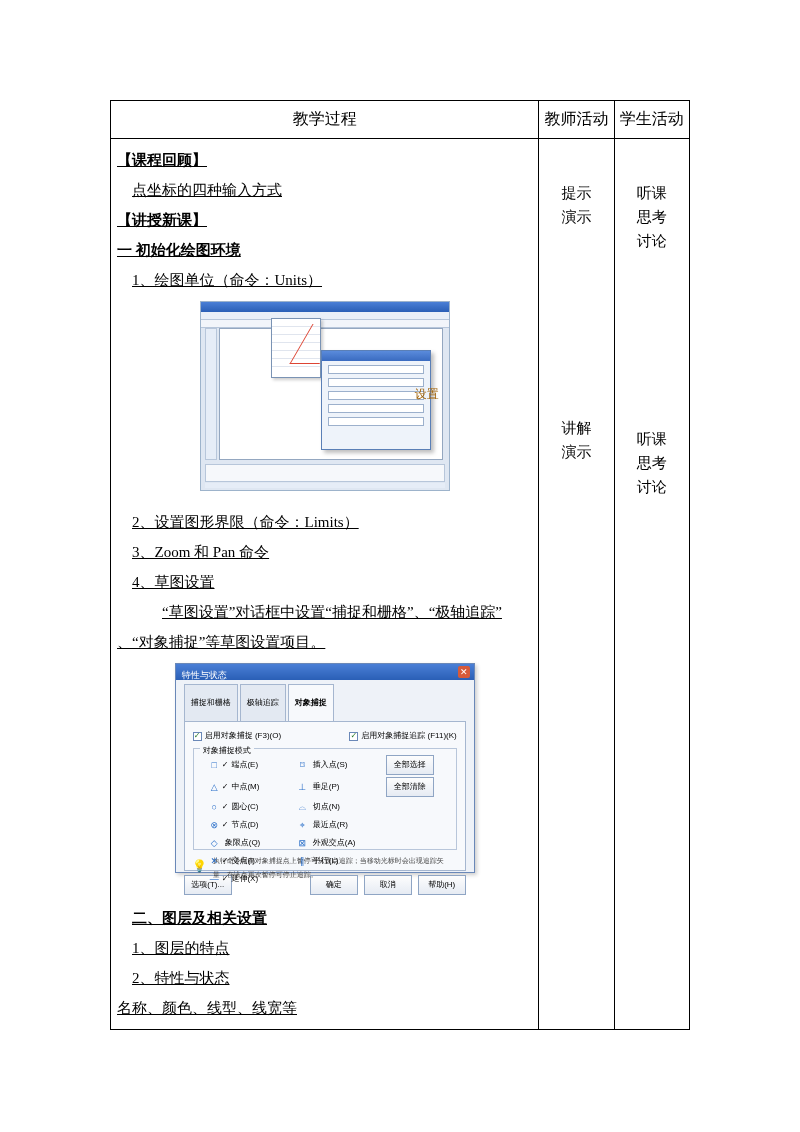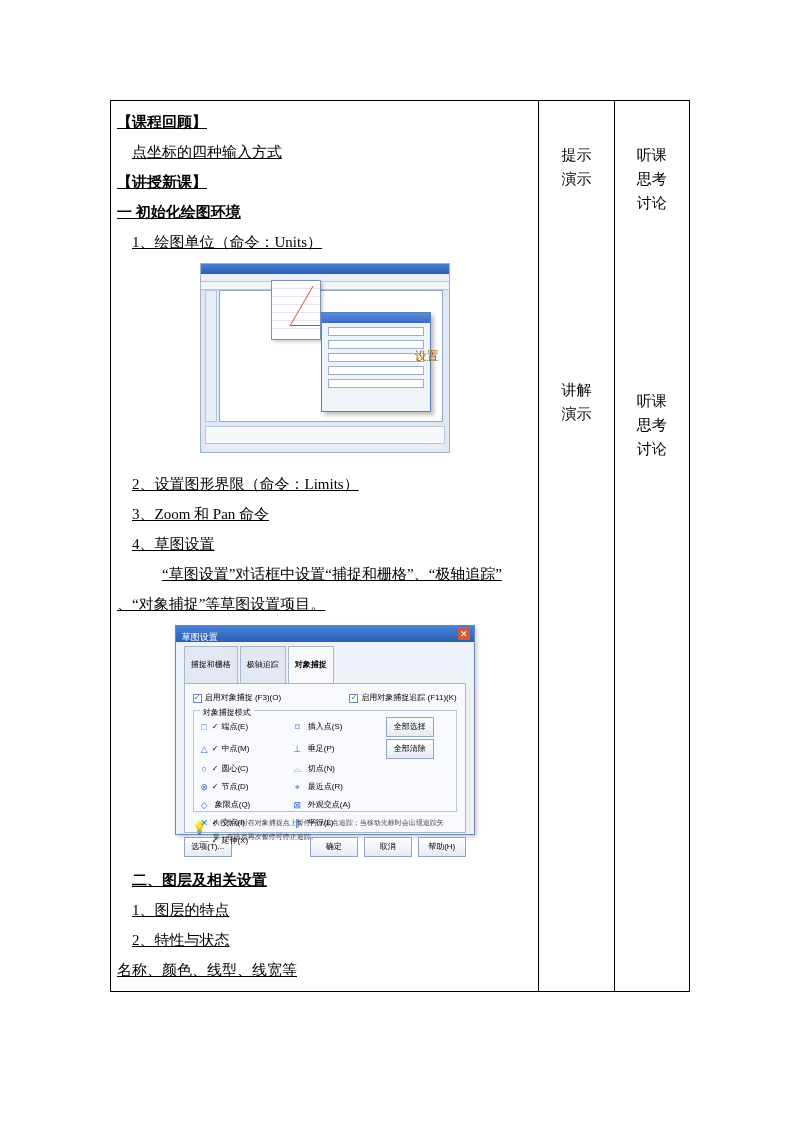--- a/index.html
+++ b/index.html
@@ -209,21 +209,21 @@
       border: 1px solid #6a88b8;
       background: #fff;
       display: inline-flex;
       align-items: center;
       justify-content: center;
       font-size: 8px;
       color: #2a7a2a;
     }
     .ss2 .group {
       border: 1px solid #b8c6da;
-      padding: 6px 6px 2px 6px;
+      padding: 6px 6px 2px 16px;
       position: relative;
       height: 102px;
     }
     .ss2 .group-title {
       position: absolute;
       top: -6px; left: 6px;
       background: #f7f9fc;
       padding: 0 3px;
       font-size: 8px;
     }
@@ -296,20 +296,25 @@
 <body>
 
 <div class="page">
   <table class="main">
     <colgroup>
       <col class="col-main">
         <col class="col-t">
         <col class="col-s">
     </colgroup>
     <tbody>
+        <tr>
+      <th>教学过程</th>
+      <th>教师活动</th>
+      <th>学生活动</th>
+    </tr>
     <tr>
       <td class="content-cell">
         <p class="b">【课程回顾】</p>
         <p class="indent1">点坐标的四种输入方式</p>
         <p class="b">【讲授新课】</p>
         <p class="b">一  初始化绘图环境</p>
         <p class="indent1">1、绘图单位（命令：Units）</p>
 
         <div class="img-wrap">
           <div class="ss1">
@@ -343,21 +348,21 @@
 
         <p class="indent1">2、设置图形界限（命令：Limits）</p>
         <p class="indent1">3、Zoom 和 Pan 命令</p>
         <p class="indent1">4、草图设置</p>
         <p style="padding-left:3em;">“草图设置”对话框中设置“捕捉和栅格”、“极轴追踪”</p>
         <p>、“对象捕捉”等草图设置项目。</p>
 
         <div class="img-wrap">
           <div class="ss2">
             <div class="dt">
-              <span>草图设置</span>
+              <span>特性与状态</span>
               <span class="x">✕</span>
             </div>
             <div class="tabs">
               <div class="tab">捕捉和栅格</div>
               <div class="tab">极轴追踪</div>
               <div class="tab active">对象捕捉</div>
             </div>
             <div class="panel">
               <div class="toprow">
                 <div class="chk">

